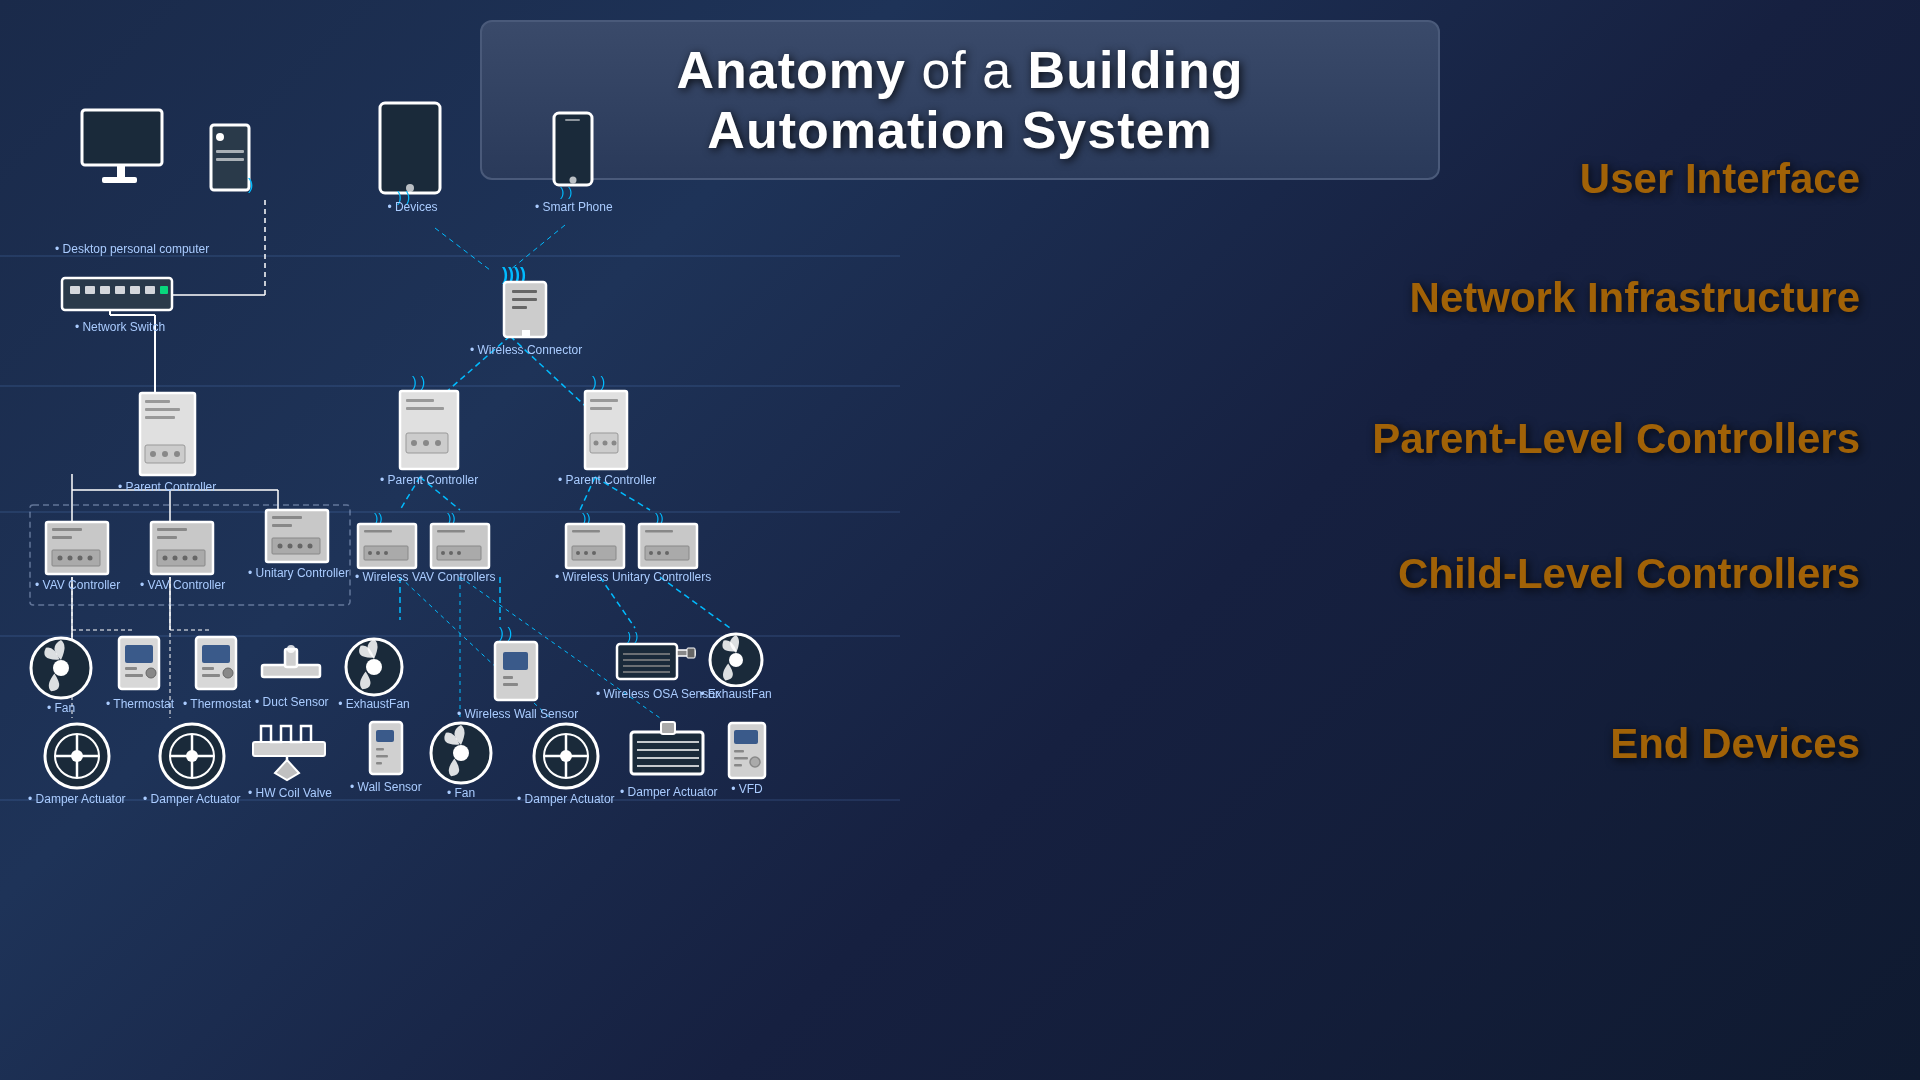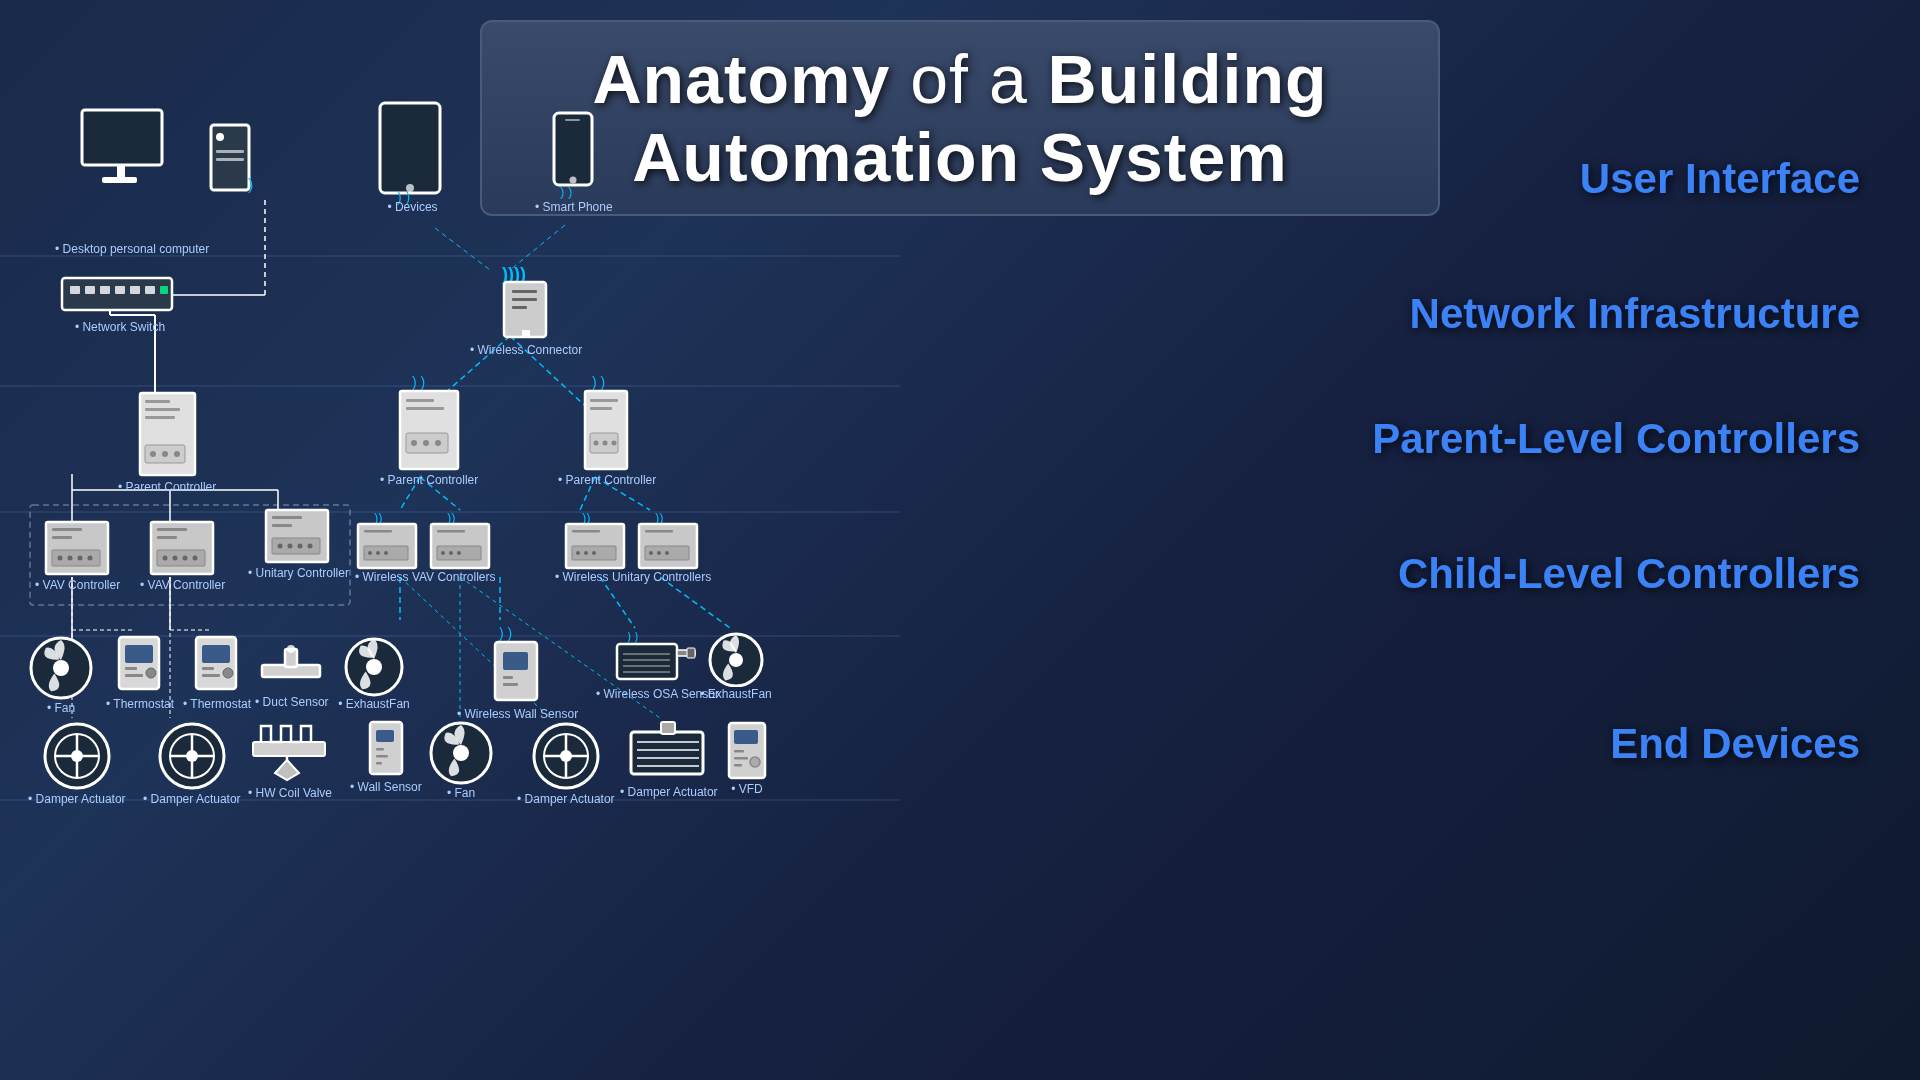--- a/index.html
+++ b/index.html
@@ -20,35 +20,35 @@
       left: 50%;
       transform: translateX(-50%);
       background: linear-gradient(180deg, #3a4a6a 0%, #2a3a5a 100%);
       border: 2px solid #4a5a7a;
       border-radius: 12px;
       padding: 18px 60px;
       text-align: center;
       min-width: 900px;
     }
     .title-container h1 {
-      font-size: 68px;
+      font-size: 52px;
       color: white;
       text-shadow: 2px 2px 8px rgba(0,0,0,0.8);
       letter-spacing: 1px;
     }
     .title-container h1 span.normal { font-weight: 400; }
     .title-container h1 span.bold { font-weight: 900; }
 
     
     .section-label {
       position: absolute;
       right: 60px;
       font-size: 42px;
       font-weight: 900;
-      color: #3b82f6;
+      color: #a16207;
       text-shadow: 2px 2px 10px rgba(0,0,0,0.8);
       white-space: nowrap;
     }
 
     
     .device {
       position: absolute;
       display: flex;
       flex-direction: column;
       align-items: center;
@@ -75,21 +75,21 @@
 </head>
 <body>
 
 <div class="title-container">
   <h1>
     <span class="bold">Anatomy</span><span class="normal"> of a </span><span class="bold">Building Automation System</span>
   </h1>
 </div>
 
 <div class="section-label" style="top: 155px;">User Interface</div>
-<div class="section-label" style="top: 290px; text-align: right;">Network Infrastructure</div>
+<div class="section-label" style="top: 274px; text-align: right;">Network Infrastructure</div>
 <div class="section-label" style="top: 415px;">Parent-Level Controllers</div>
 <div class="section-label" style="top: 550px;">Child-Level Controllers</div>
 <div class="section-label" style="top: 720px;">End Devices</div>
 
 <svg class="connection-lines" xmlns="http://www.w3.org/2000/svg">
 
   <line x1="0" y1="256" x2="1920" y2="256" stroke="rgba(100,150,220,0.3)" stroke-width="1"></line>
   <line x1="0" y1="386" x2="1920" y2="386" stroke="rgba(100,150,220,0.3)" stroke-width="1"></line>
   <line x1="0" y1="512" x2="1920" y2="512" stroke="rgba(100,150,220,0.3)" stroke-width="1"></line>
   <line x1="0" y1="636" x2="1920" y2="636" stroke="rgba(100,150,220,0.3)" stroke-width="1"></line>

